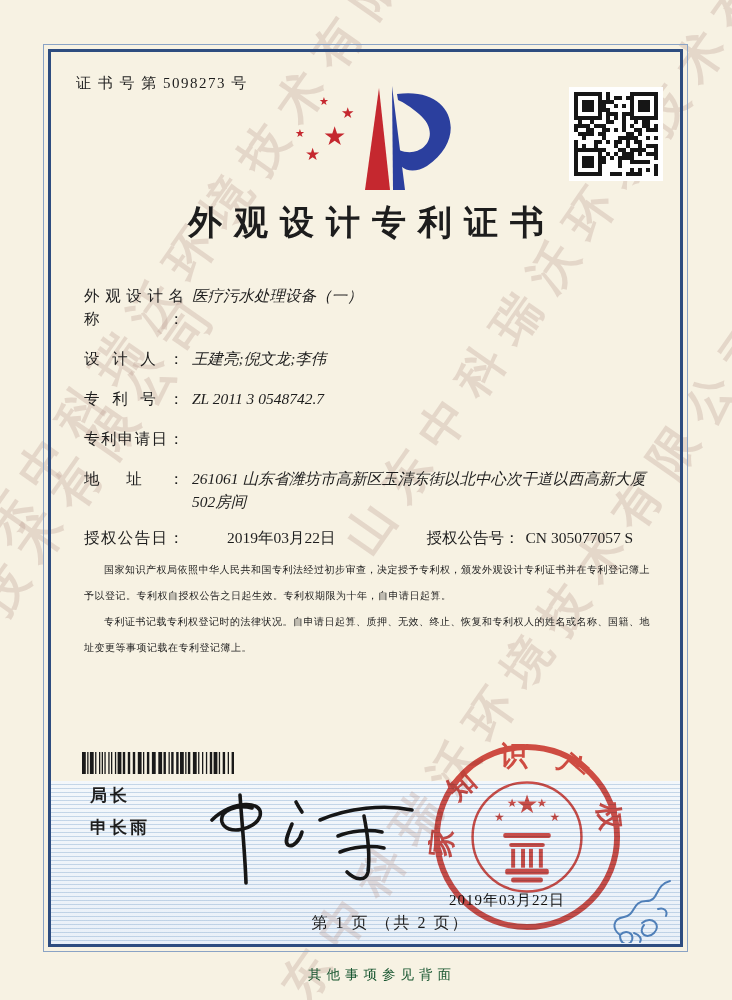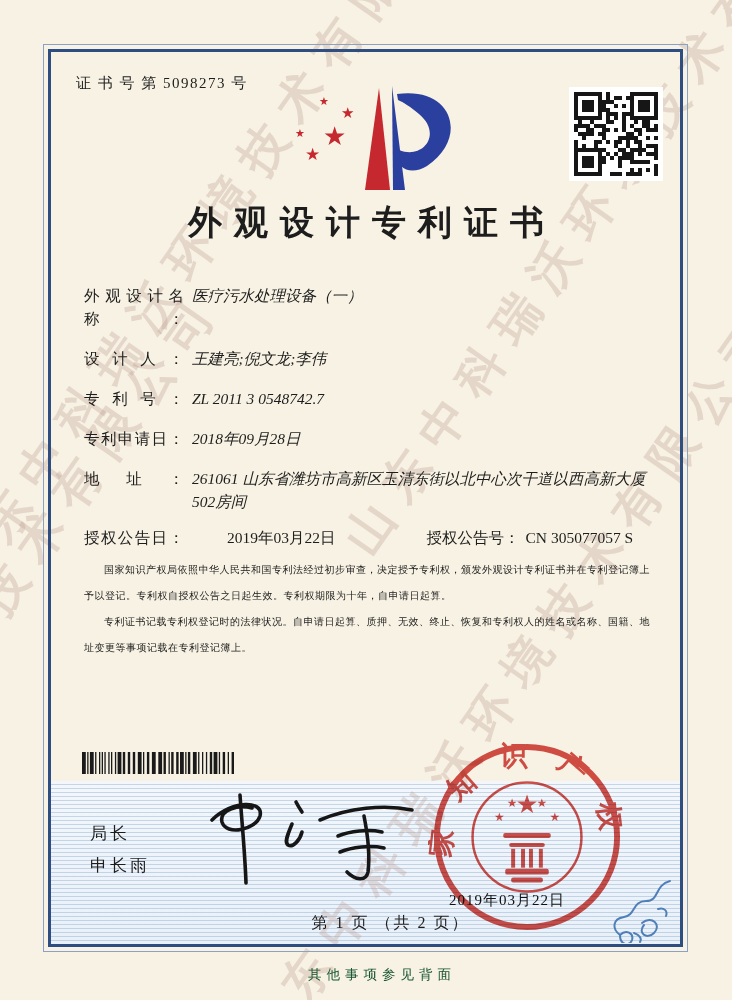--- a/index.html
+++ b/index.html
@@ -46,21 +46,21 @@
   .flabel{ flex:0 0 100px; text-align:justify; text-align-last:justify; }
   .fvalue{ flex:1; margin-left:8px;font-style:italic; }
   .frow.addr{ margin-bottom:13px;justify-content:space-between; }
   .grow{ display:flex; line-height:23px; margin-bottom:6px;gap:35px; }
   .grow .g2{ margin-left:56px; display:flex; }
   .grow .flabel{ flex:0 0 100px; }
   .paras{ margin-top:8px; font-size:10px; line-height:26px; letter-spacing:.5px; }
   .paras p{ text-indent:2em; }
   
   .barcode{ position:absolute; z-index:4; left:82px; top:752px; width:154px; height:22px; }
-  .signer{ position:absolute; z-index:4; left:90px; top:818px; font-size:17px; letter-spacing:3px; line-height:32px; }
+  .signer{ position:absolute; z-index:4; left:90px; top:780px; font-size:17px; letter-spacing:3px; line-height:32px;font-weight:bold; }
   .sig{ position:absolute; z-index:5; left:188px; top:790px; width:228px; height:100px; }
   .seal{ position:absolute; z-index:6; left:428px; top:738px; width:198px; height:198px;
          mix-blend-mode:multiply; opacity:.92; }
   .seal-date{ position:absolute; z-index:7; left:449px; top:891px; font-size:15px; letter-spacing:1px; color:#111; }
   .page-info{ position:absolute; z-index:4; left:9px; top:913px; width:100%; text-align:center;
               font-size:16px; letter-spacing:2px;padding-left:31px; }
   .footer-note{ position:absolute; z-index:4; left:16px; top:966px; width:100%; text-align:center;
                 font-size:13.5px; letter-spacing:5px; color:#14532d; }
   .flourish{ position:absolute; right:6px; bottom:2px; width:74px; height:64px; }
 </style>
@@ -349,21 +349,20 @@
   <div class="frow">
     <span class="flabel">设计人：</span>
     <span class="fvalue">王建亮;倪文龙;李伟</span>
   </div>
   <div class="frow">
     <span class="flabel">专利号：</span>
     <span class="fvalue">ZL 2011 3 0548742.7</span>
   </div>
   <div class="frow">
     <span class="flabel">专利申请日：</span>
-    <span class="fvalue">2018年09月28日</span>
   </div>
   <div class="frow addr">
     <span class="flabel">地址：</span>
     <span class="fvalue">261061 山东省潍坊市高新区玉清东街以北中心次干道以西高新大厦502房间</span>
   </div>
   <div class="grow">
     <span class="flabel">授权公告日：</span>
     <span style="margin-left:8px;">2019年03月22日</span>
     <span class="g2">
       <span>授权公告号：</span>

